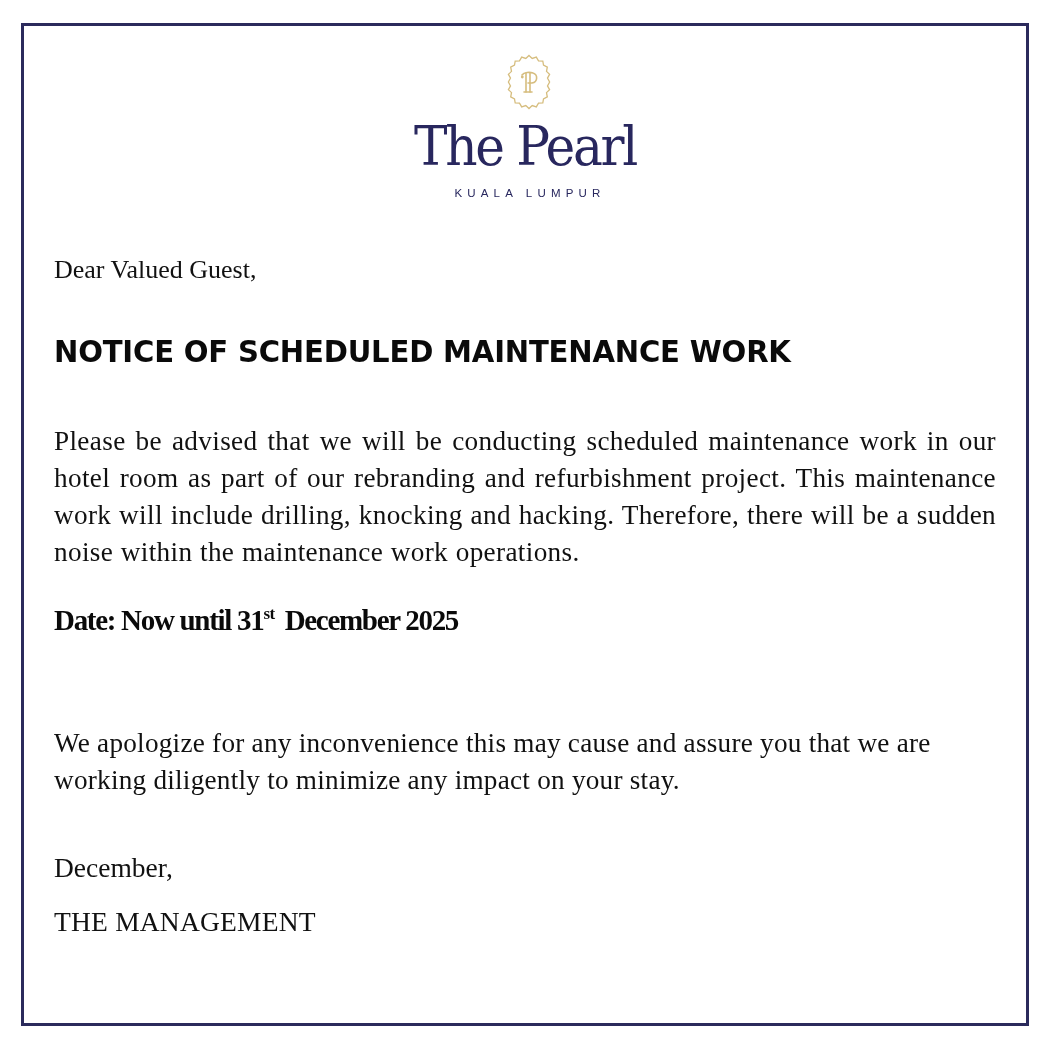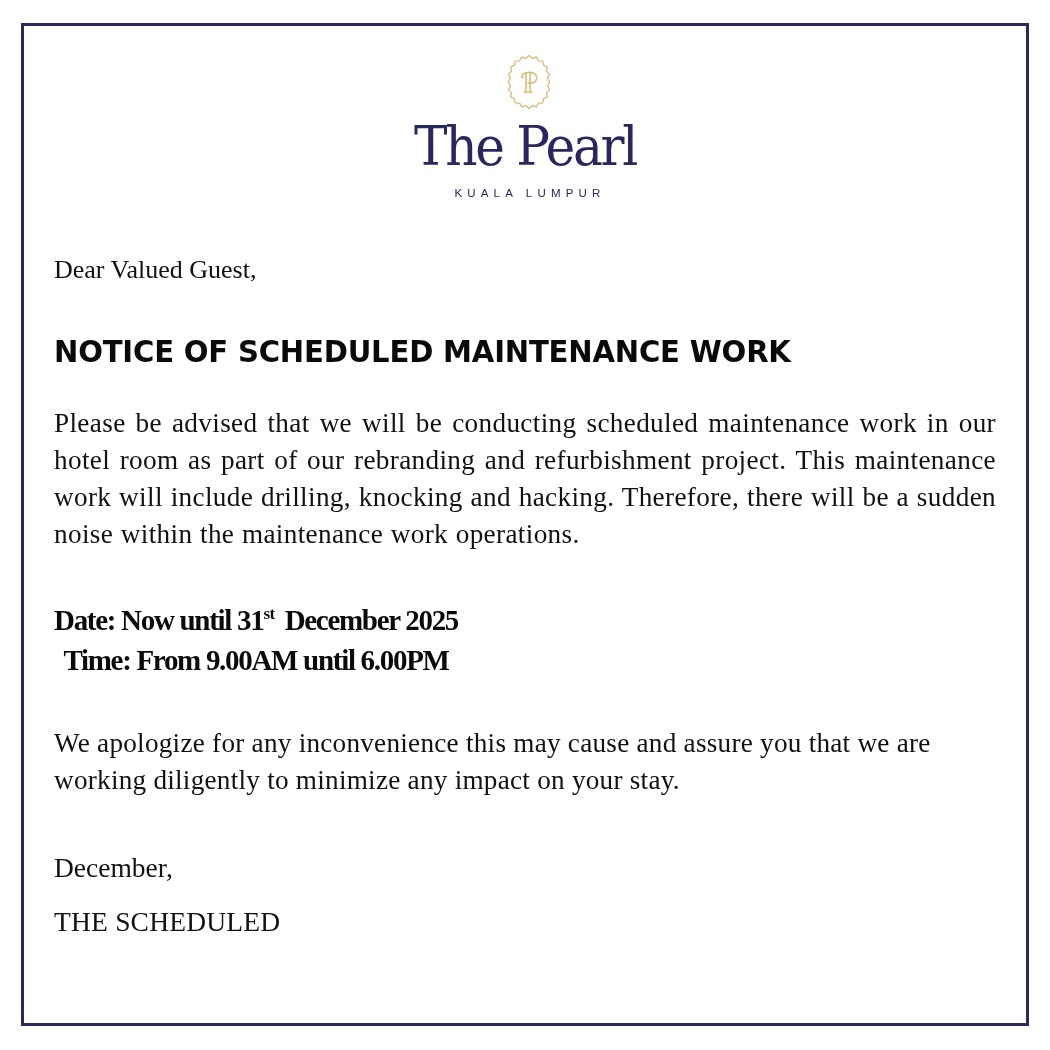--- a/index.html
+++ b/index.html
@@ -73,21 +73,21 @@
       line-height: 40px;
       color: #0a0a0a;
       letter-spacing: -0.2px;
       transform-origin: left center;
       transform: scaleX(0.97);
       white-space: nowrap;
     }
     .body-para {
       position: absolute;
       left: 54px;
-      top: 405px;
+      top: 423px;
       width: 942px;
       font-size: 27.2px;
       line-height: 37px;
       text-align: justify;
       letter-spacing: 0.35px;
       word-spacing: 0.5px;
       color: #111;
     }
     .schedule {
       position: absolute;
@@ -158,19 +158,18 @@
 <div class="brand-location">KUALA LUMPUR</div>
 
 <div class="greeting">Dear Valued Guest,</div>
 
 <div class="heading">NOTICE OF SCHEDULED MAINTENANCE WORK</div>
 
 <div class="body-para">Please be advised that we will be conducting scheduled maintenance work in our hotel room as part of our rebranding and refurbishment project. This maintenance work will include drilling, knocking and hacking. Therefore, there will be a sudden noise within the maintenance work operations.</div>
 
 <div class="schedule">
   <div><span>Date: Now until 31</span><sup>st</sup> <span>December 2025</span></div>
-  <div>Time: From 9.00AM until 6.00PM</div>
 </div>
 
 <div class="apology">We apologize for any inconvenience this may cause and assure you that we are working diligently to minimize any impact on your stay.</div>
 
 <div class="closing">December,</div>
-<div class="signature">THE SCHEDULED</div>
+<div class="signature">THE MANAGEMENT</div>
 
 </body></html>

